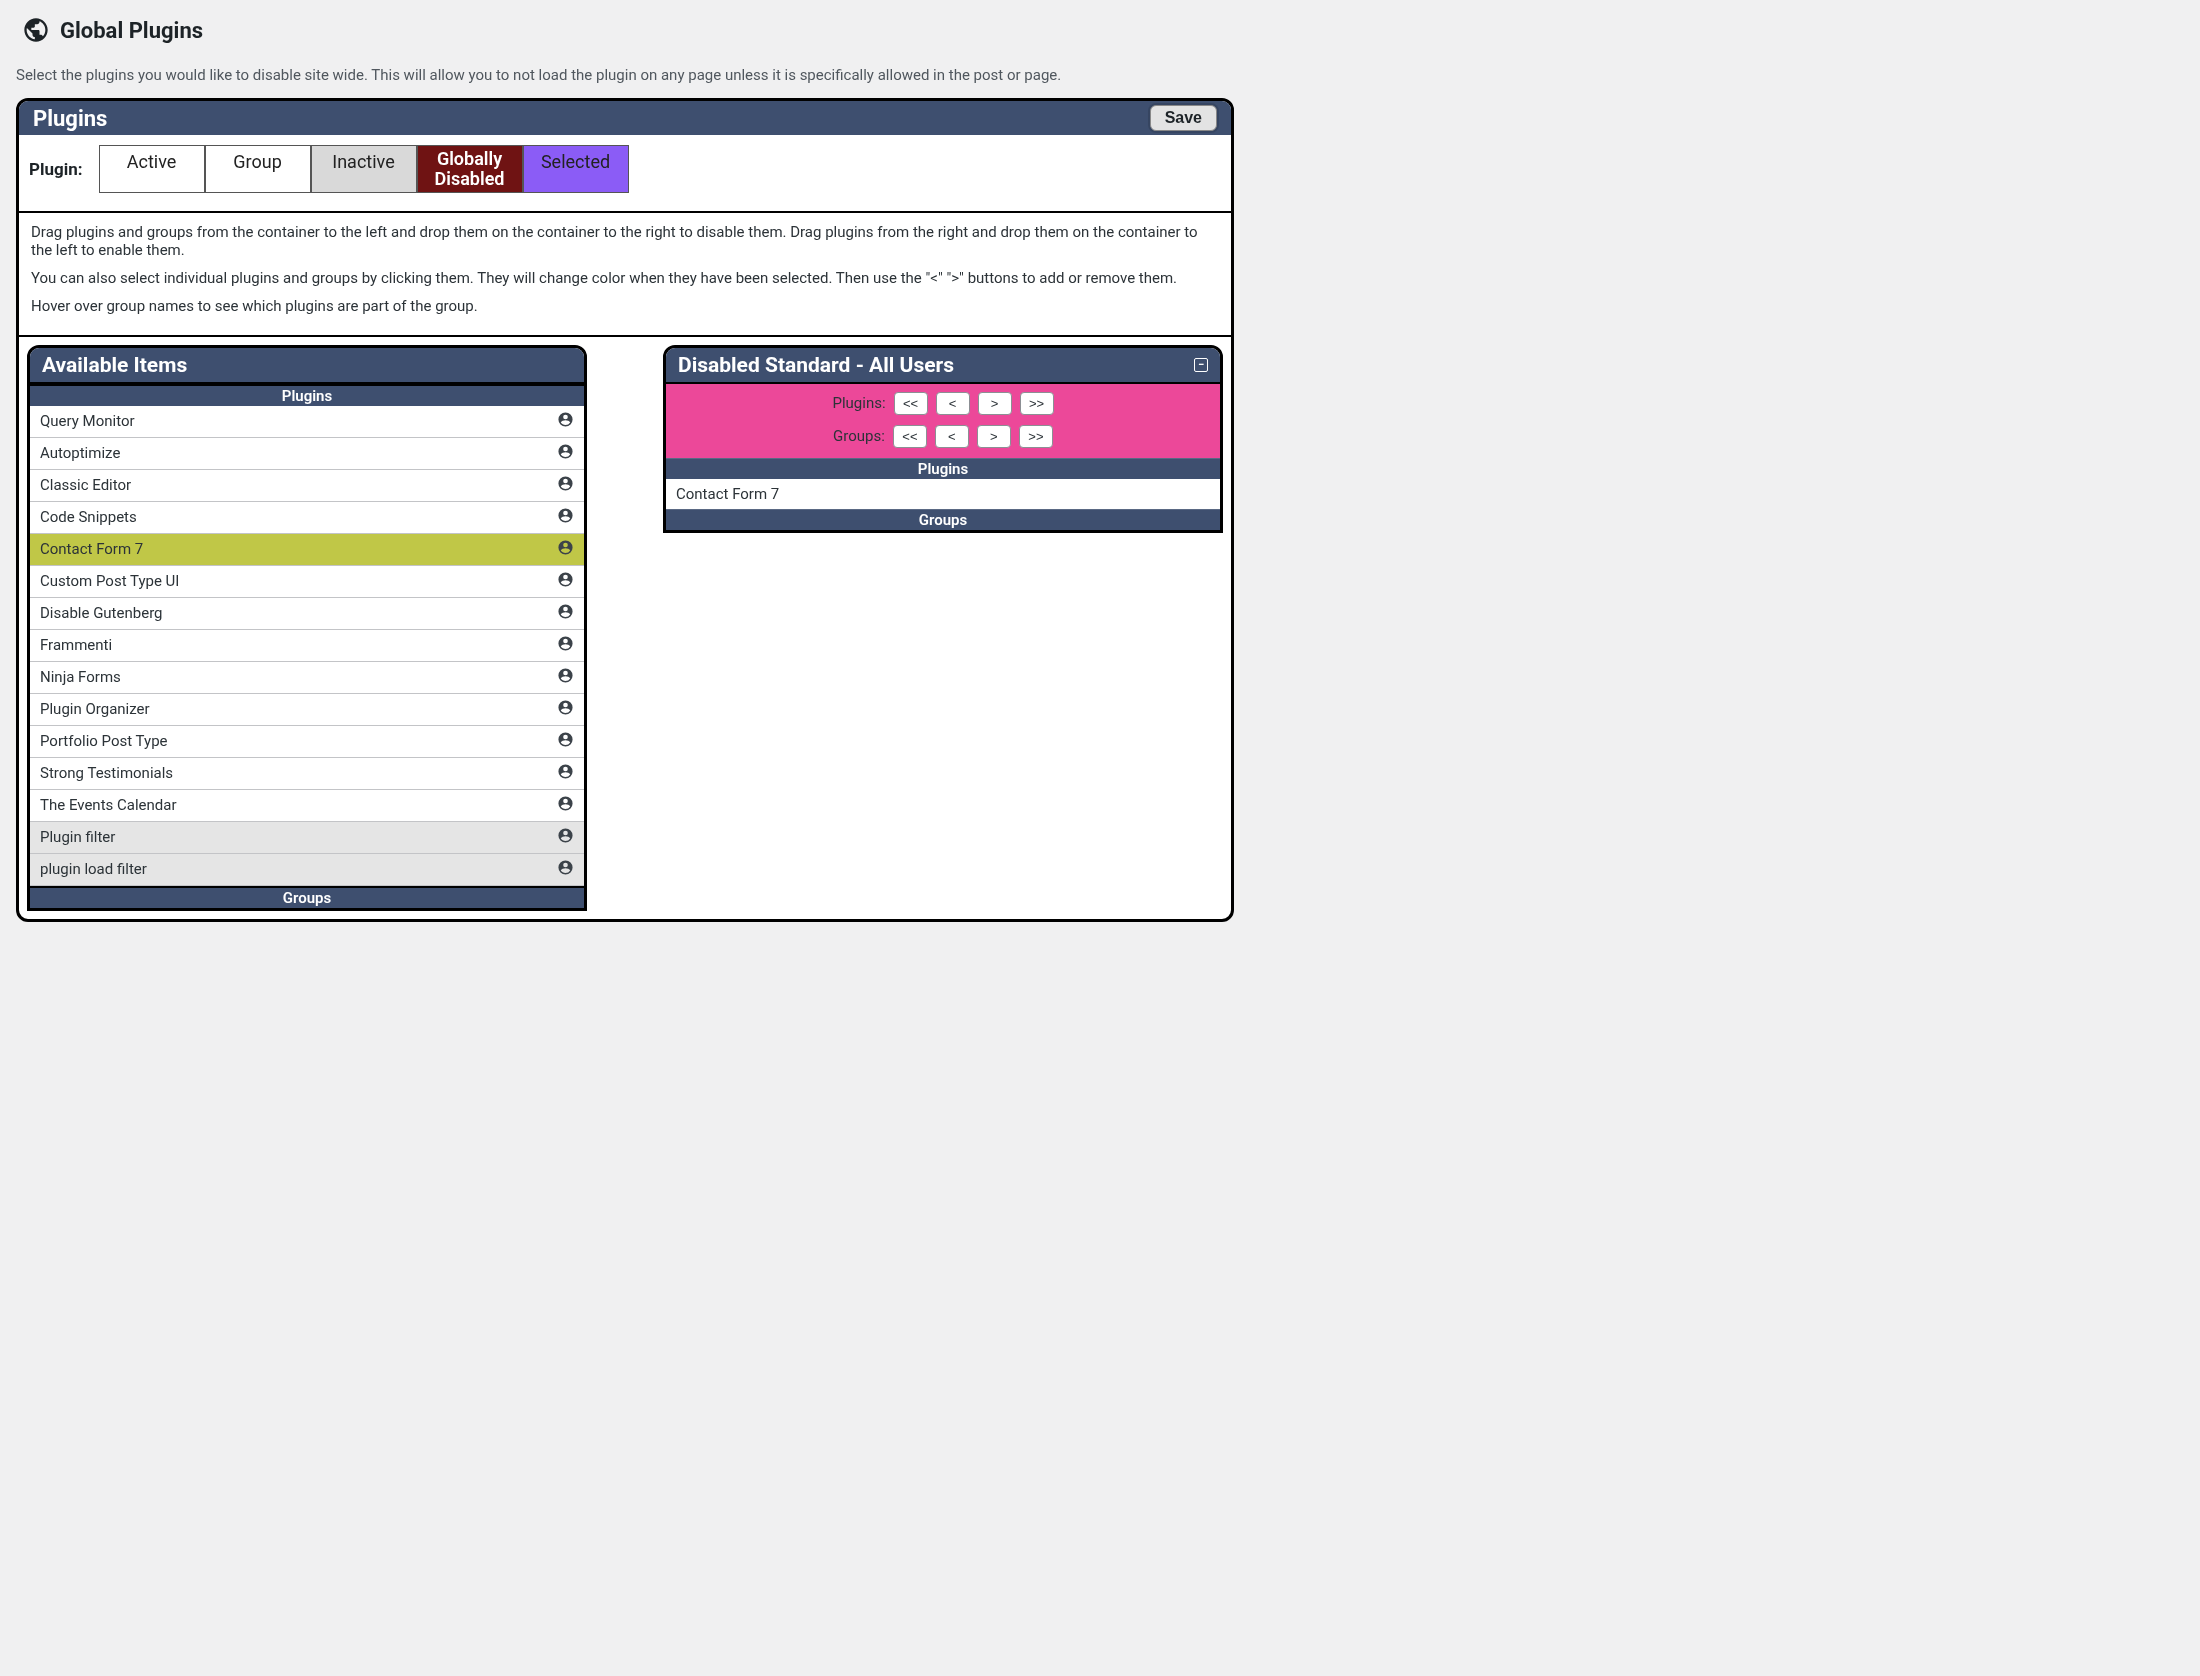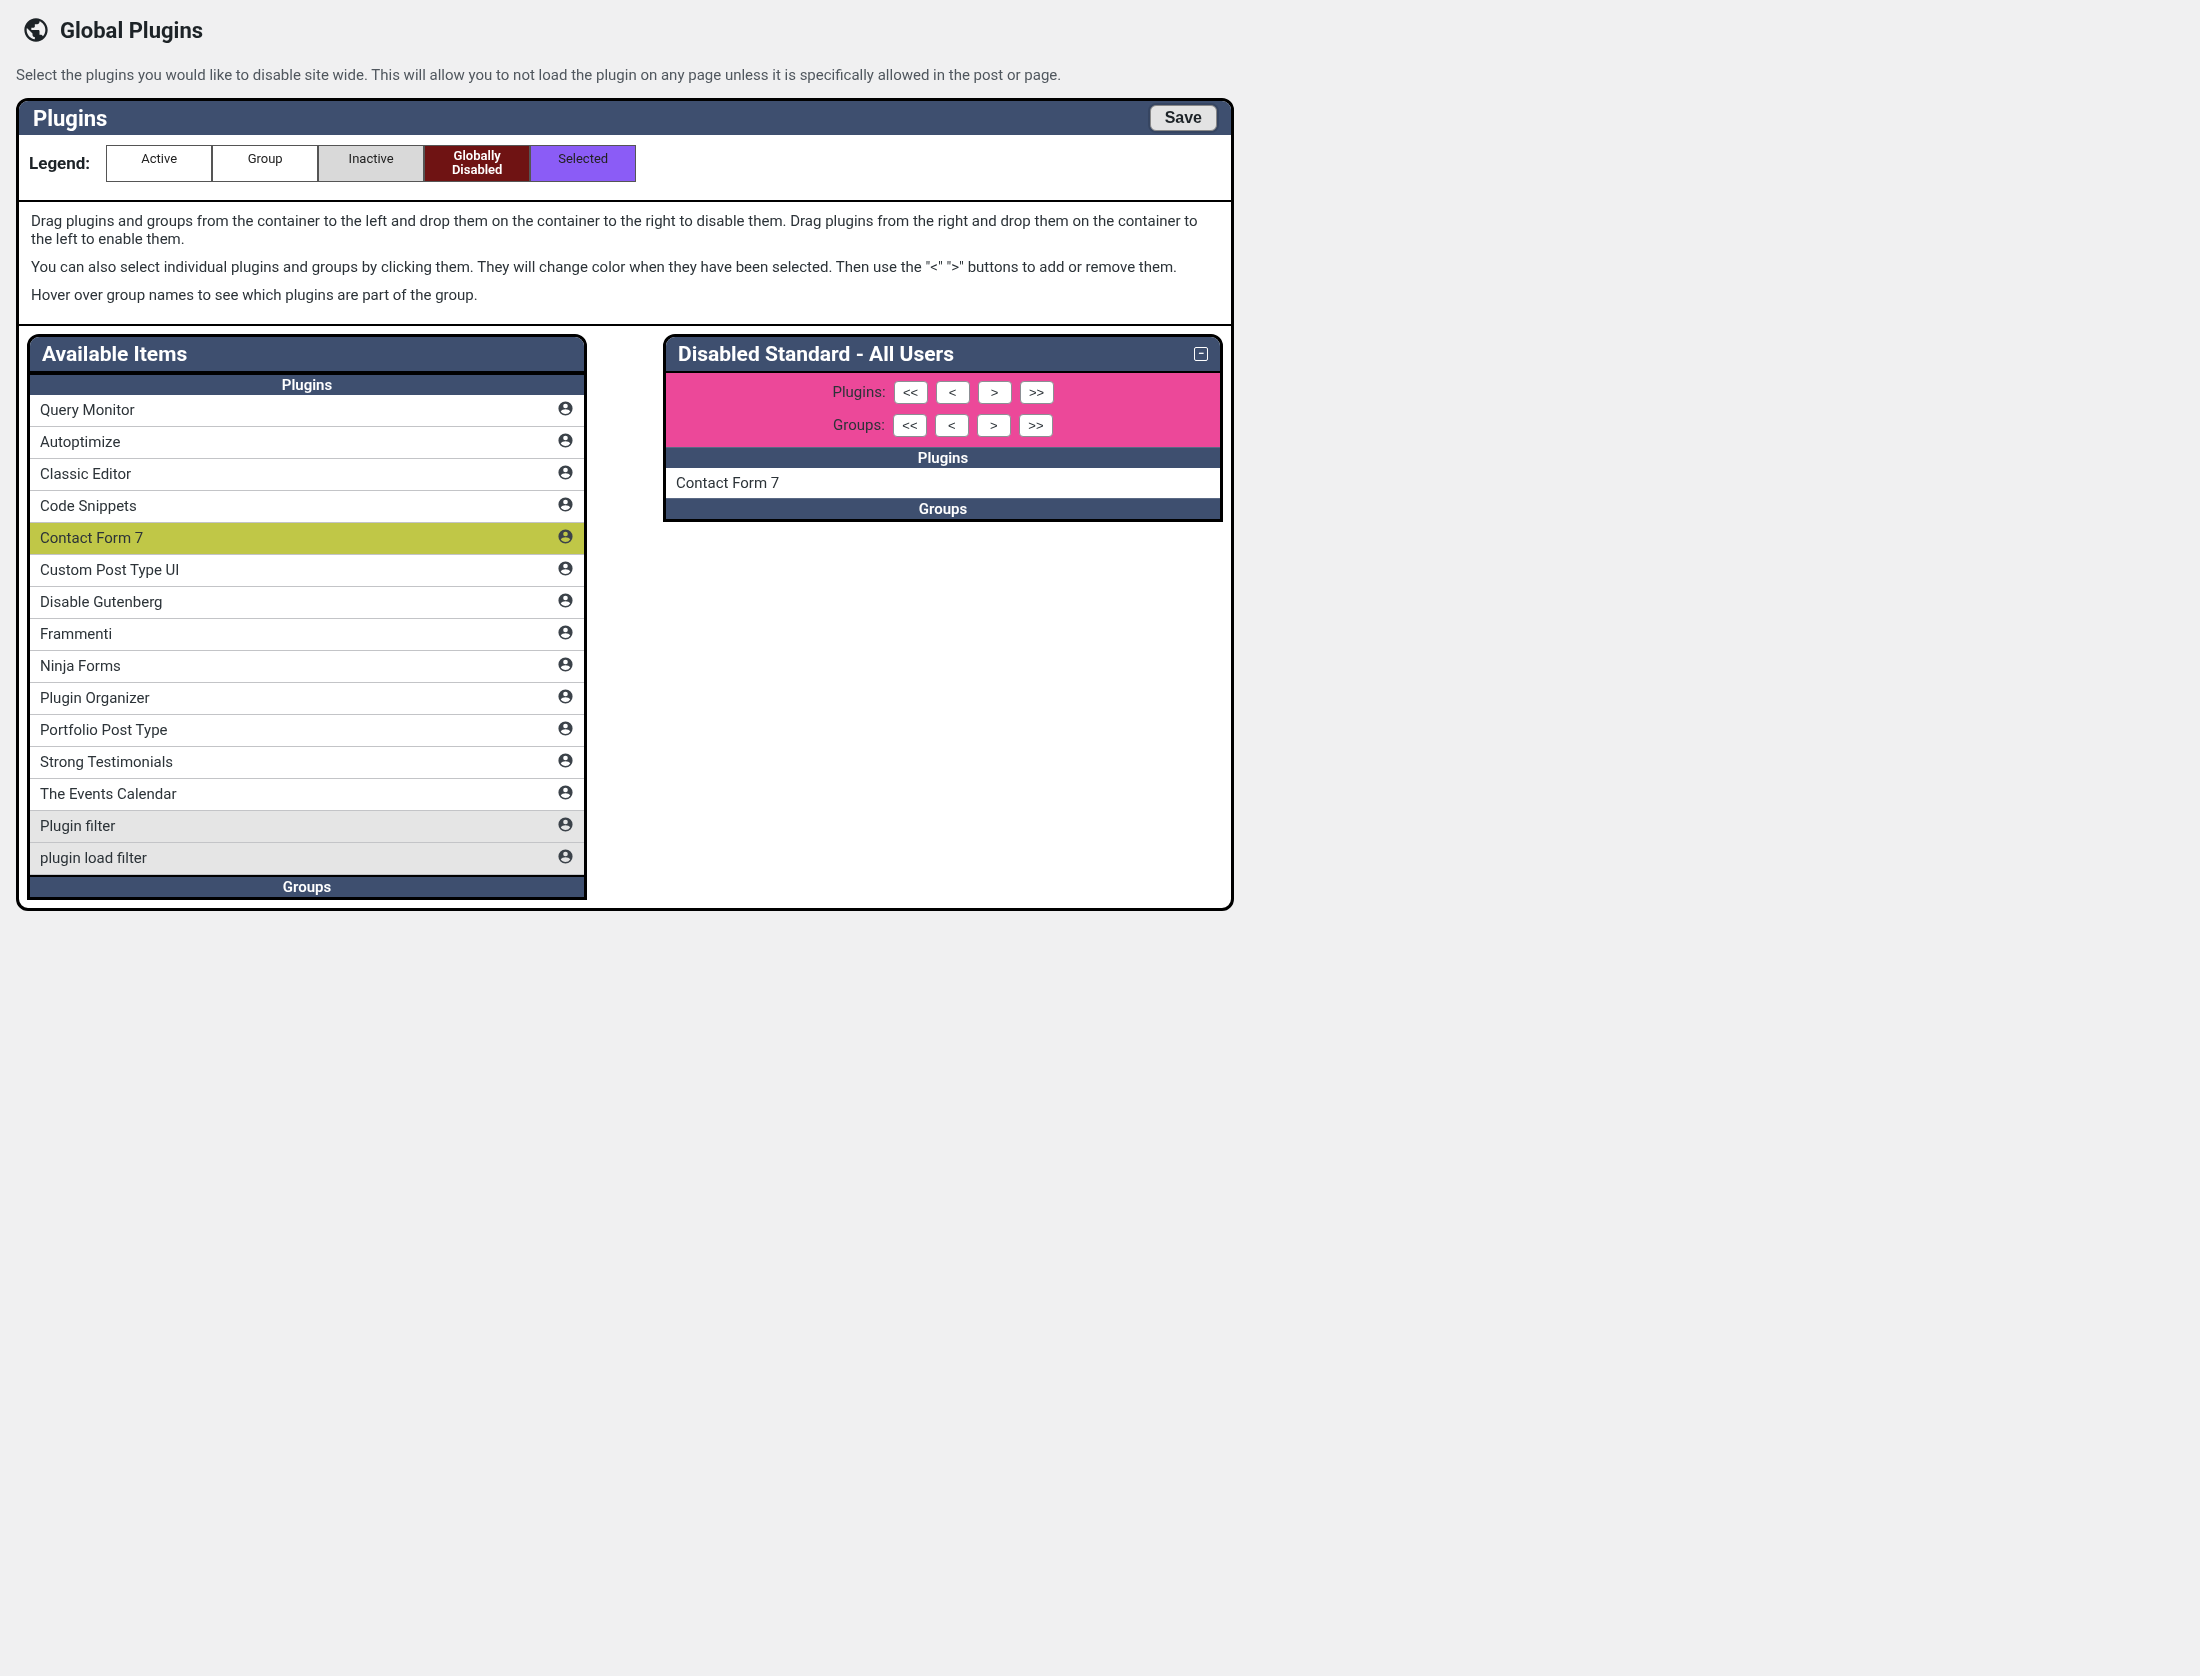--- a/index.html
+++ b/index.html
@@ -64,21 +64,21 @@
     gap:16px;
     padding:10px 10px 18px 10px;
     border-bottom:2px solid #000;
   }
   .legend-label { font-size:17px; font-weight:700; color:#1d2327; }
   .legend-boxes { display:flex; }
   .lb {
     width:106px;
     border:1px solid #555;
     text-align:center;
-    font-size:13px;
+    font-size:18px;
     padding:6px 4px;
     line-height:1.1;
   }
   .lb.active   { background:#fff; color:#222; }
   .lb.group    { background:#fff; color:#222; }
   .lb.inactive { background:#d9d9d9; color:#222; }
   .lb.disabled { background:#6f1313; color:#fff; font-weight:600; padding:3px 4px; }
   .lb.selected { background:#8b5cf6; color:#222; }
   .instructions { padding:10px 12px 10px 12px; border-bottom:2px solid #000; }
   .instructions p { margin:0 0 10px 0; font-size:15px; color:#2c3338; }
@@ -179,21 +179,21 @@
 
 <p class="intro">Select the plugins you would like to disable site wide. This will allow you to not load the plugin on any page unless it is specifically allowed in the post or page.</p>
 
 <div class="panel">
   <div class="panel-header">
     <span>Plugins</span>
     <button class="save-btn">Save</button>
   </div>
 
   <div class="legend-row">
-    <span class="legend-label">Legend:</span>
+    <span class="legend-label">Plugin:</span>
     <div class="legend-boxes">
       <div class="lb active">Active</div>
       <div class="lb group">Group</div>
       <div class="lb inactive">Inactive</div>
       <div class="lb disabled">Globally Disabled</div>
       <div class="lb selected">Selected</div>
     </div>
   </div>
 
   <div class="instructions">

